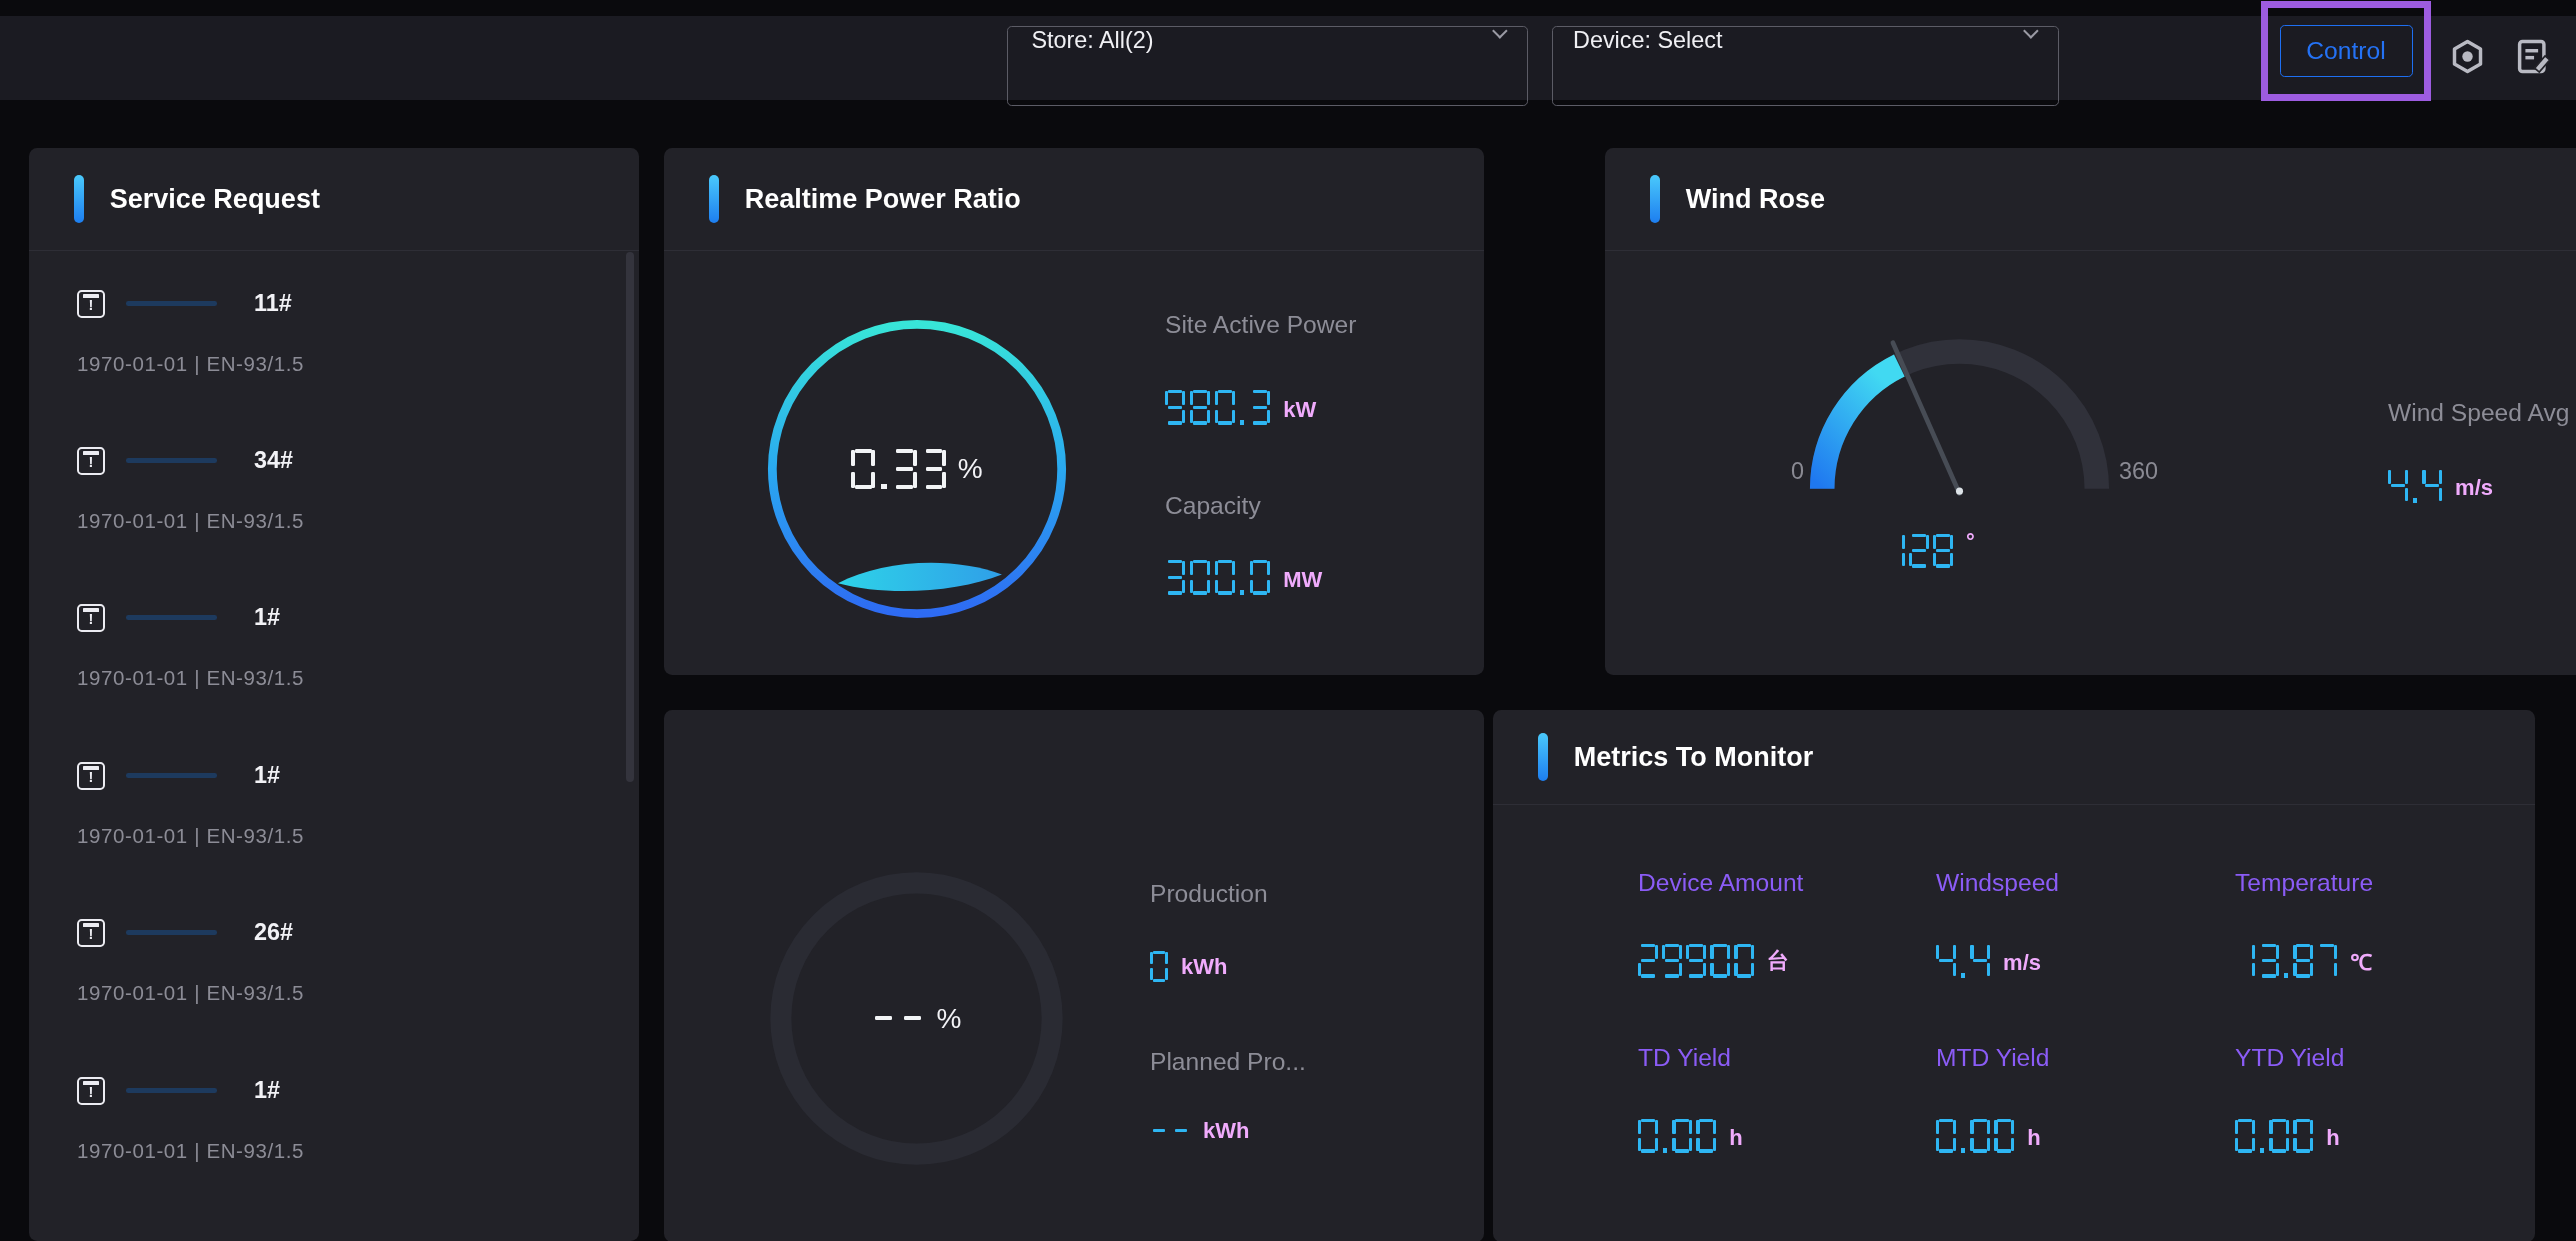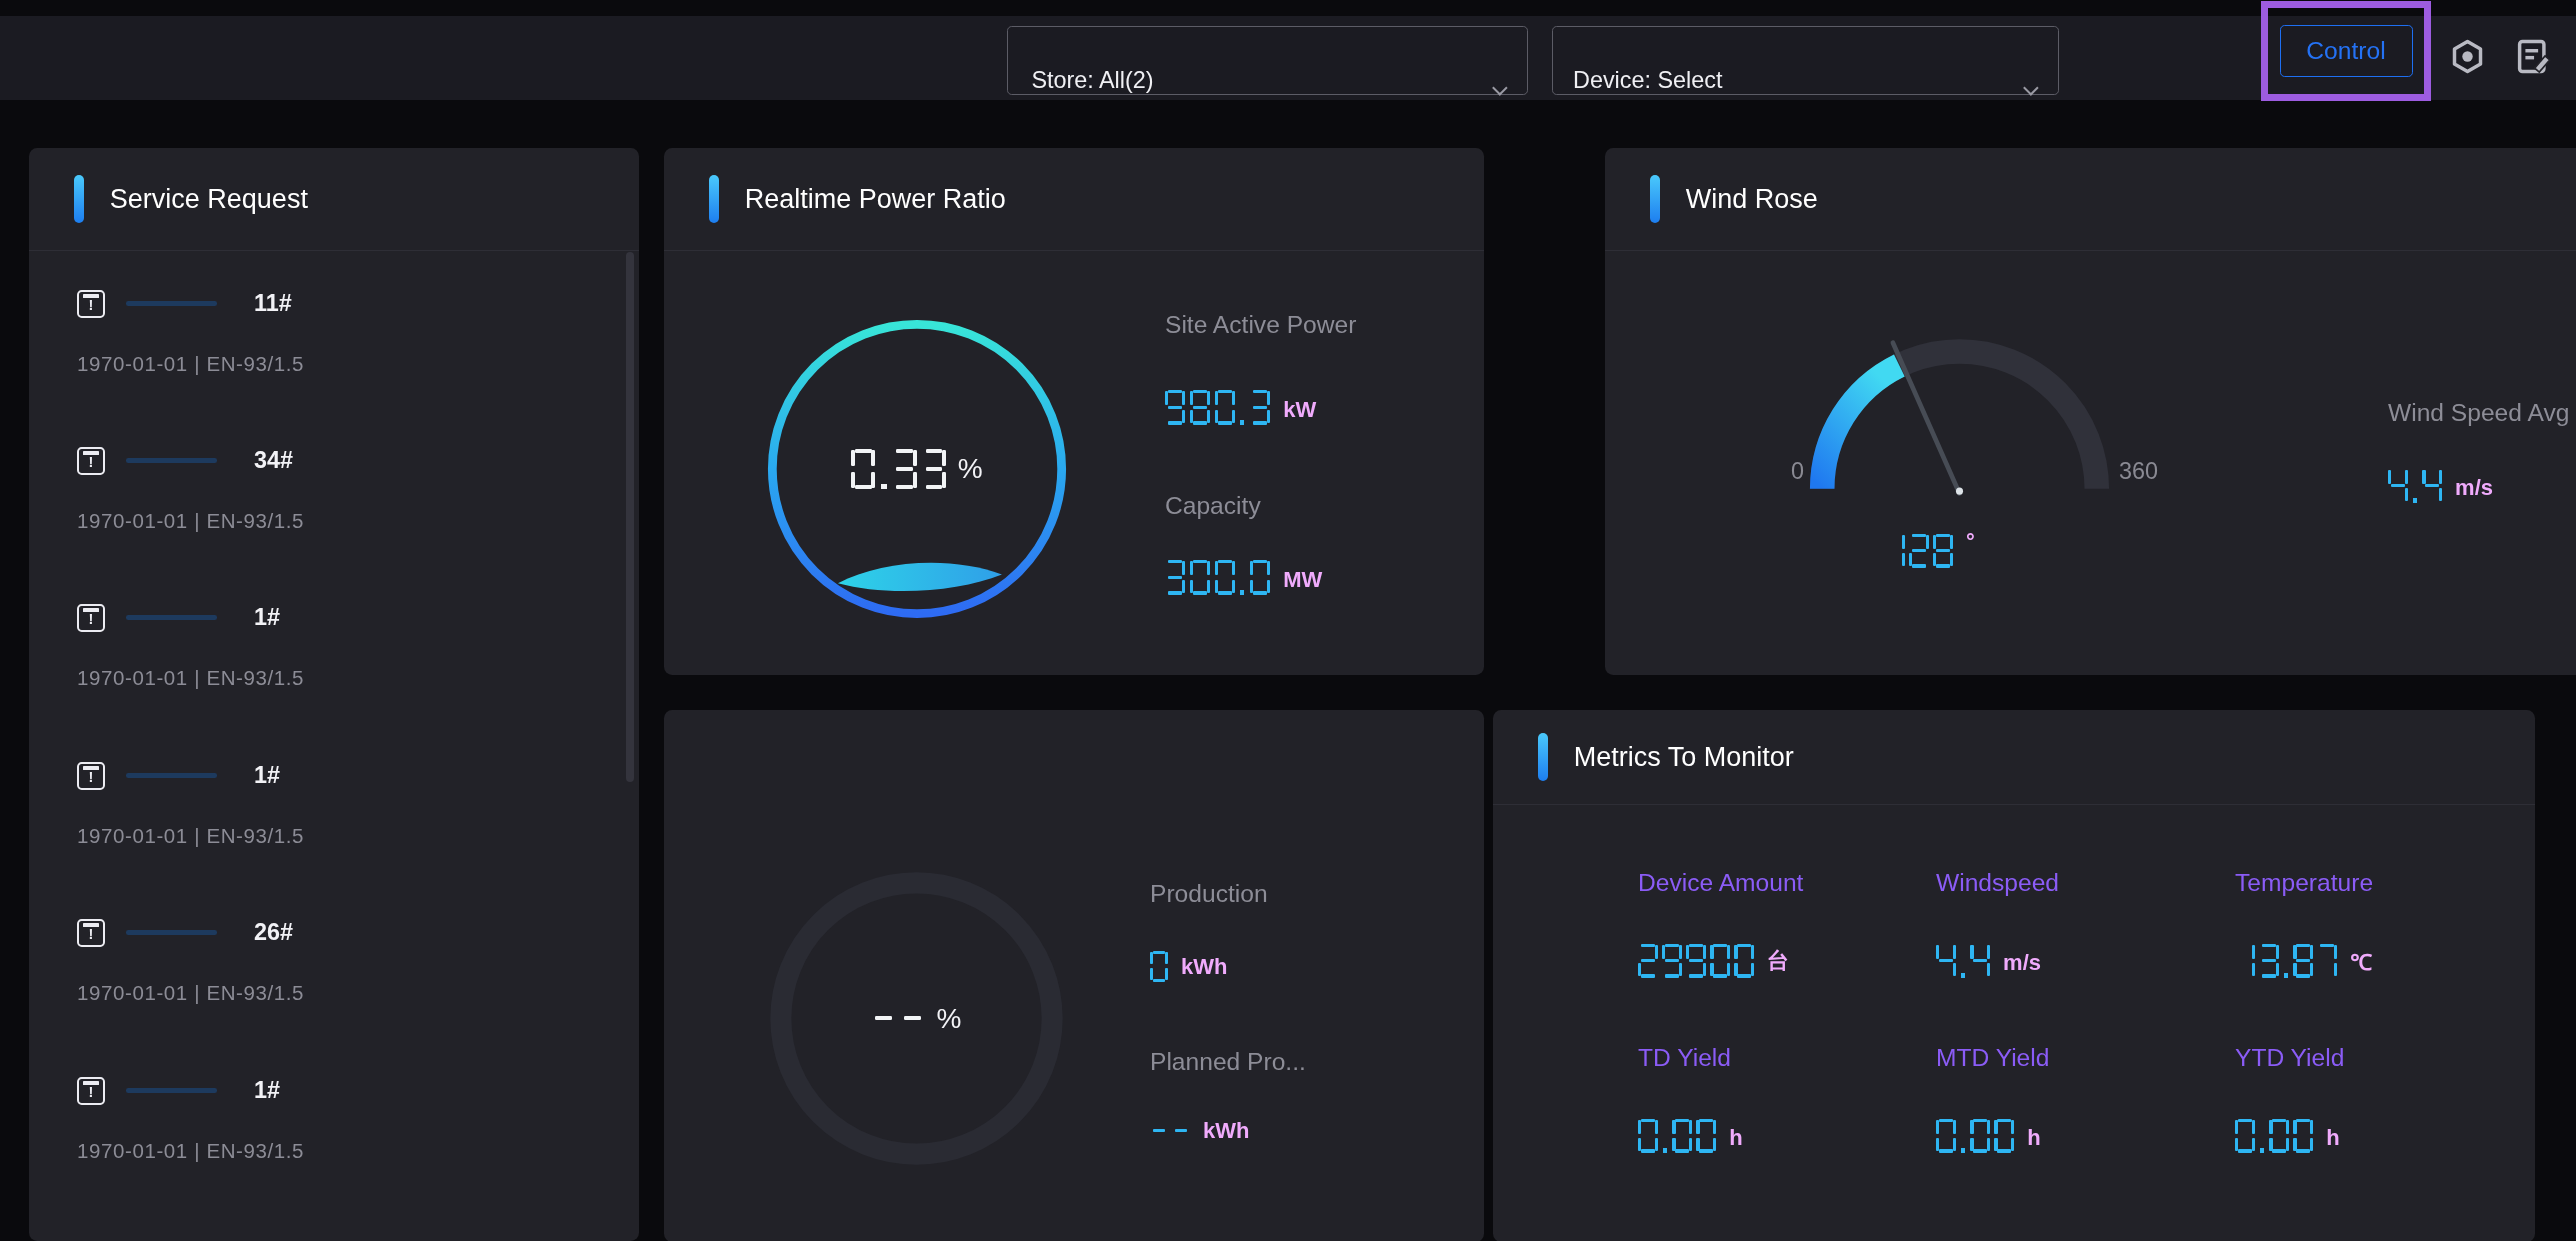--- a/index.html
+++ b/index.html
@@ -10,40 +10,40 @@
   
   .nav { position:absolute; left:0; top:16.4px; width:2576px; height:84px; background:#1b1b22; }
   .tabbar { position:absolute; left:28px; top:10px; width:958px; height:66px; background:#2a2a32;
             border-radius:5.9px; display:flex; align-items:center; padding:0 17.6px; gap:8.2px; }
   .chev { width:11.7px; height:11.7px; border-left:3.5px solid #c9c9d2; border-bottom:3.5px solid #c9c9d2; flex:0 0 auto; }
   .chev.left  { transform:rotate(45deg); margin:0 5.9px 0 4.7px; }
   .chev.right { transform:rotate(-135deg); margin:0 4.7px 0 5.9px; }
   .tab { font-size:24.6px; color:#8f8f9a; padding:0 17.6px; height:61px; display:flex; align-items:center;
          border-radius:4.7px; cursor:pointer; white-space:nowrap; }
   .tab.sel { background:#3e3e46; color:#ffffff; }
-  .select { position:absolute; top:10px; height:69px; border:1.2px solid #5c5c66; border-radius:4.7px;
-            display:flex; align-items:flex-end; padding:0 23.4px; color:#f0f0f4; font-size:23.4px; }
+  .select { position:absolute; top:10px; height:80px; border:1.2px solid #5c5c66; border-radius:4.7px;
+            display:flex; align-items:flex-start; padding:0 23.4px; color:#f0f0f4; font-size:23.4px; }
   .select .caret { margin-left:auto; width:10.5px; height:10.5px; border-right:2.9px solid #9a9aa4;
                    border-bottom:2.9px solid #9a9aa4; transform:rotate(45deg) translateY(-2.3px); }
   .sel-store  { left:1007px; width:521px; }
   .sel-device { left:1552px; width:507px;padding-left:20px; }
   .hl-purple { position:absolute; left:2261px; top:1.2px; width:170px; height:100px;
                border:7px solid #9d5ce0; z-index:5; display:flex; align-items:center; justify-content:center; }
   .btn-control { width:133px; height:52px; border:1.8px solid #1e6ff2; border-radius:4.7px; background:transparent;
                  color:#2472f5; font-size:24.6px; font-family:"Liberation Sans",sans-serif; cursor:pointer; }
   .nav-ico { position:absolute; top:22px; width:37px; height:37px; cursor:pointer; }
   .ico-gear { left:2449px; } .ico-edit { left:2515px; }
 
   
   .card { position:absolute; background:#222228; border-radius:8.2px; }
   .card-head { display:flex; align-items:center; padding:0 23.4px; border-bottom:1.2px solid #2e2e36; }
   .head-tall { height:103px; } .head-short { height:95px; }
   .accent { width:9.4px; height:48px; border-radius:5.9px; margin:0 26px 0 22px;
             background:linear-gradient(#4ac9fb,#1d7ef0); flex:0 0 auto; }
-  .card-title { font-size:27px; font-weight:normal; color:#ffffff; white-space:nowrap; }
+  .card-title { font-size:27px; font-weight:bold; color:#ffffff; white-space:nowrap; }
 
   .c-service  { left:29px;   top:148px;  width:610px; height:1093px; }
   .c-realtime { left:664px; top:148px;  width:820px; height:527px; }
   .c-windrose { left:1597px; top:148px;  width:1042px; height:527px;margin-left:8px; }
   .c-powergen { left:664px; top:710px; width:820px; height:532px; }
   .c-metrics  { left:1493px; top:710px; width:1042px; height:532px; }
 
   
   .sr-item { position:absolute; left:0; width:100%; padding-left:48px; cursor:pointer; }
   .sr-row1 { display:flex; align-items:center; height:29px; }

